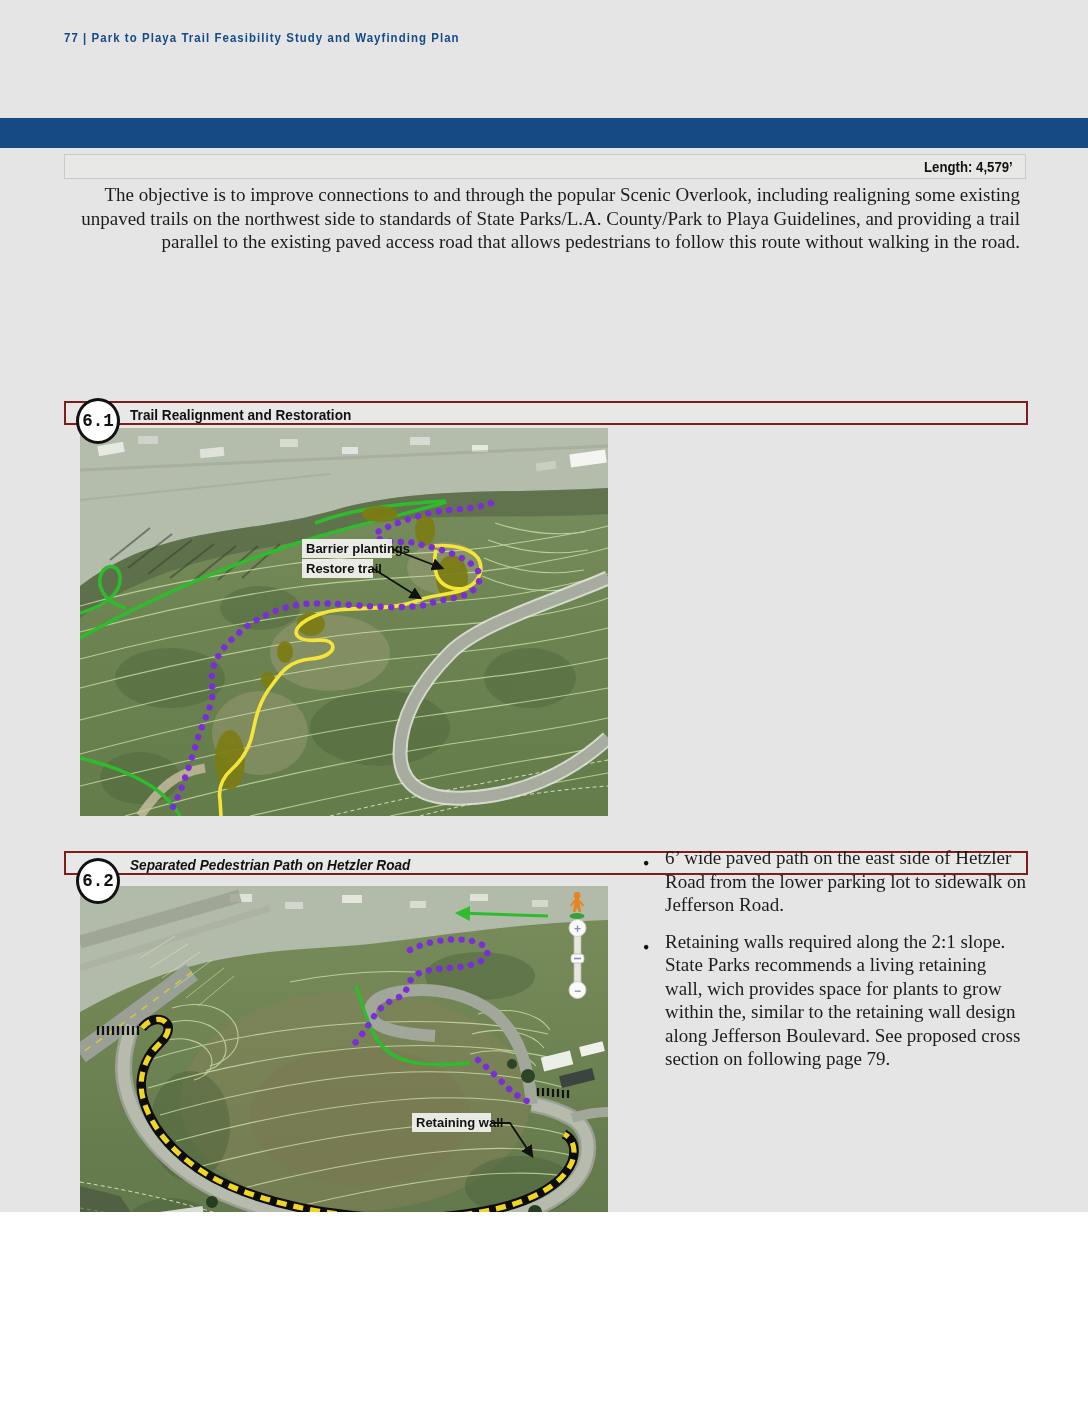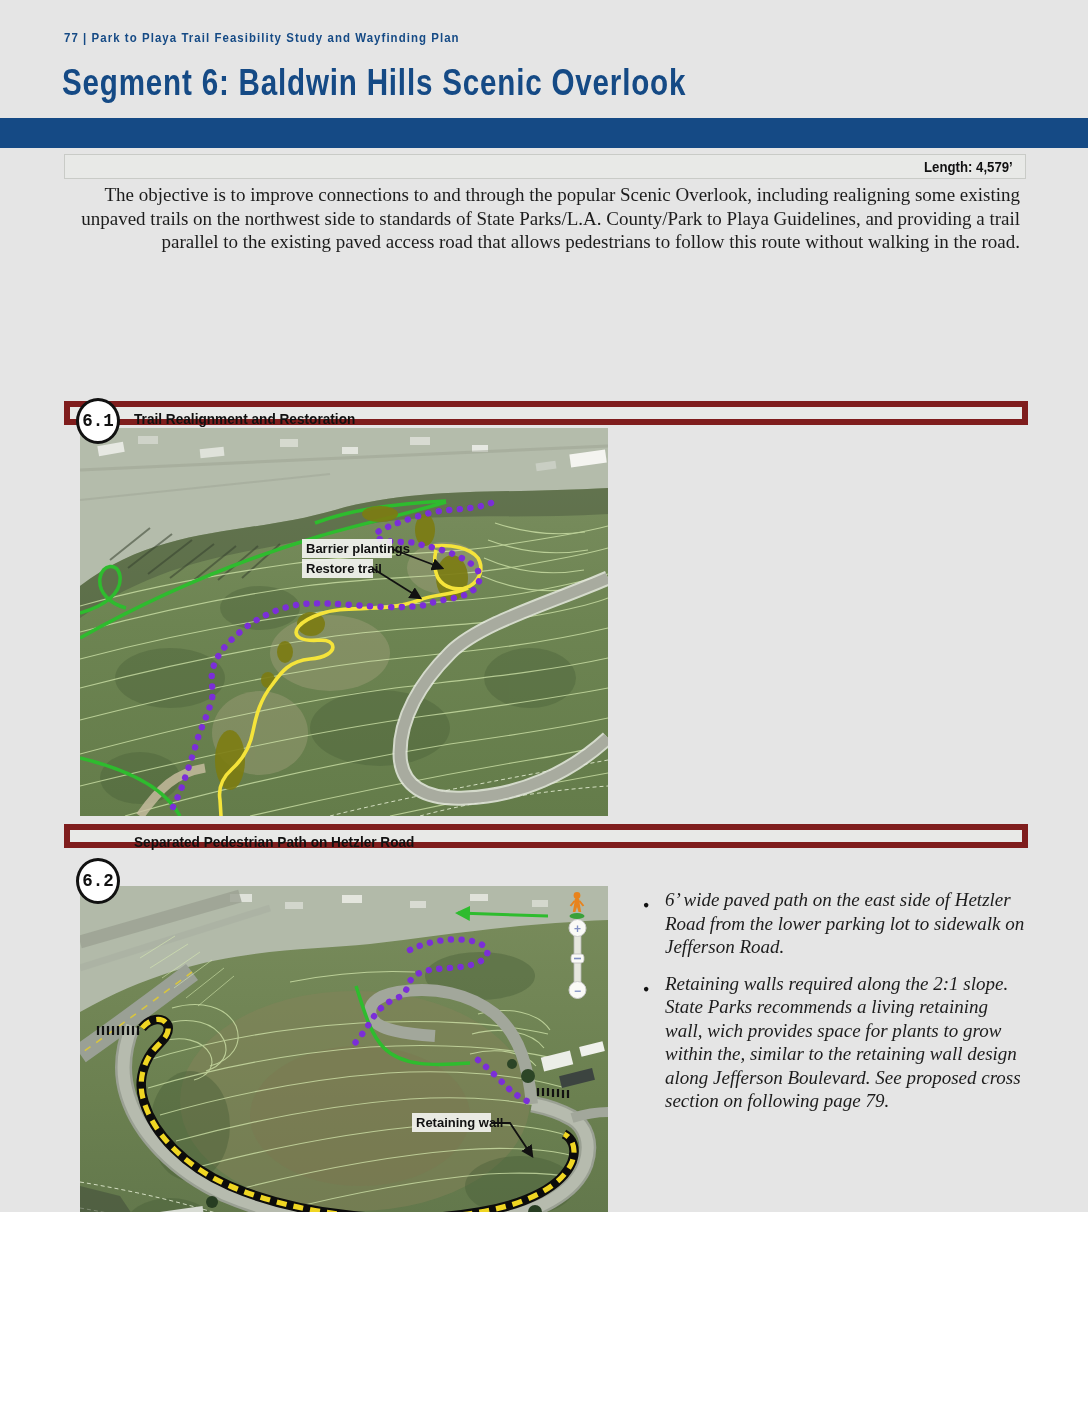--- a/index.html
+++ b/index.html
@@ -15,49 +15,48 @@
   .blue-bar{position:absolute;left:0;top:118px;width:1088px;height:30px;background:#154a85;}
   .footer-bar{position:absolute;left:0;top:1375px;width:1088px;height:33px;background:#154a85;}
 
   .length-bar{position:absolute;left:64px;top:154px;width:962px;height:25px;background:#e8e9e7;
               border:1px solid #c9cbc7;box-sizing:border-box;font-weight:bold;font-size:15px;
               color:#111;padding:3px 0 0 8px;text-align:right;}
   .intro{position:absolute;left:72px;top:183px;width:948px;margin:0;
          font-family:"Liberation Serif",serif;font-size:19px;line-height:23.5px;color:#1c1c1c;text-align:right;}
 
   .sec-bar{position:absolute;left:64px;width:964px;height:24px;background:#e8e9e7;
-           border:6px solid #7f1d1d;box-sizing:border-box;font-weight:bold;font-size:15.5px;
+           border:2px solid #7f1d1d;box-sizing:border-box;font-weight:bold;font-size:15.5px;
            color:#111;padding:3px 0 0 64px;}
-  .s1{top:401px;} .s2{top:824px;}
+  .s1{top:401px;} .s2{top:851px;font-style:italic;}
   .badge{position:absolute;left:76px;width:44px;height:46px;background:#fff;border:3px solid #111;
          border-radius:50%;box-sizing:border-box;display:flex;align-items:center;justify-content:center;
          font-weight:bold;font-size:17.5px;color:#111;z-index:5;font-family:Liberation Mono, monospace;}
   .b1{top:398px;} .b2{top:858px;}
 
   .map{position:absolute;left:80px;width:528px;z-index:1;}
   .m1{top:428px;height:388px;}
   .m2{top:886px;height:386px;}
   .map svg{display:block;}
 
   .bullets{position:absolute;left:640px;width:386px;margin:0;padding:0;list-style:none;
            font-family:"Liberation Serif",serif;font-size:19px;line-height:23.5px;color:#1c1c1c;}
-  .u1{top:430px;} .u2{top:888px;font-style:italic;}
+  .u1{top:430px;} .u2{top:846px;}
   .bullets li{position:relative;padding-left:25px;margin-bottom:13px;}
   .bullets li::before{content:"●";position:absolute;left:3px;top:5px;font-size:10.5px;color:#111;}
 
   .mlabel{font:bold 13px "Liberation Sans",sans-serif;fill:#111;}
   .zoomtxt{font:bold 12px "Liberation Sans",sans-serif;fill:#8191c4;}
 </style>
 </head>
 <body>
 
 <div class="page">
 
   <div class="pg-header"><span class="condense">77 | Park to Playa Trail Feasibility Study and Wayfinding Plan</span></div>
-  <h1 class="title"><span class="condense2">Segment 6: Baldwin Hills Scenic Overlook</span></h1>
   <div class="blue-bar"></div>
 
   <div class="length-bar"><span class="condense">Length: 4,579’</span></div>
   <p class="intro">The objective is to improve connections to and through the popular Scenic Overlook, including realigning some existing unpaved trails on the northwest side to standards of  State Parks/L.A. County/Park to Playa Guidelines, and providing a trail parallel to the existing paved access road that allows pedestrians to follow this route without walking in the road.</p>
 
   <div class="sec-bar s1"><span class="condense">Trail Realignment and Restoration</span></div>
   <div class="badge b1">
       <span>6.1</span>
     </div>
 

